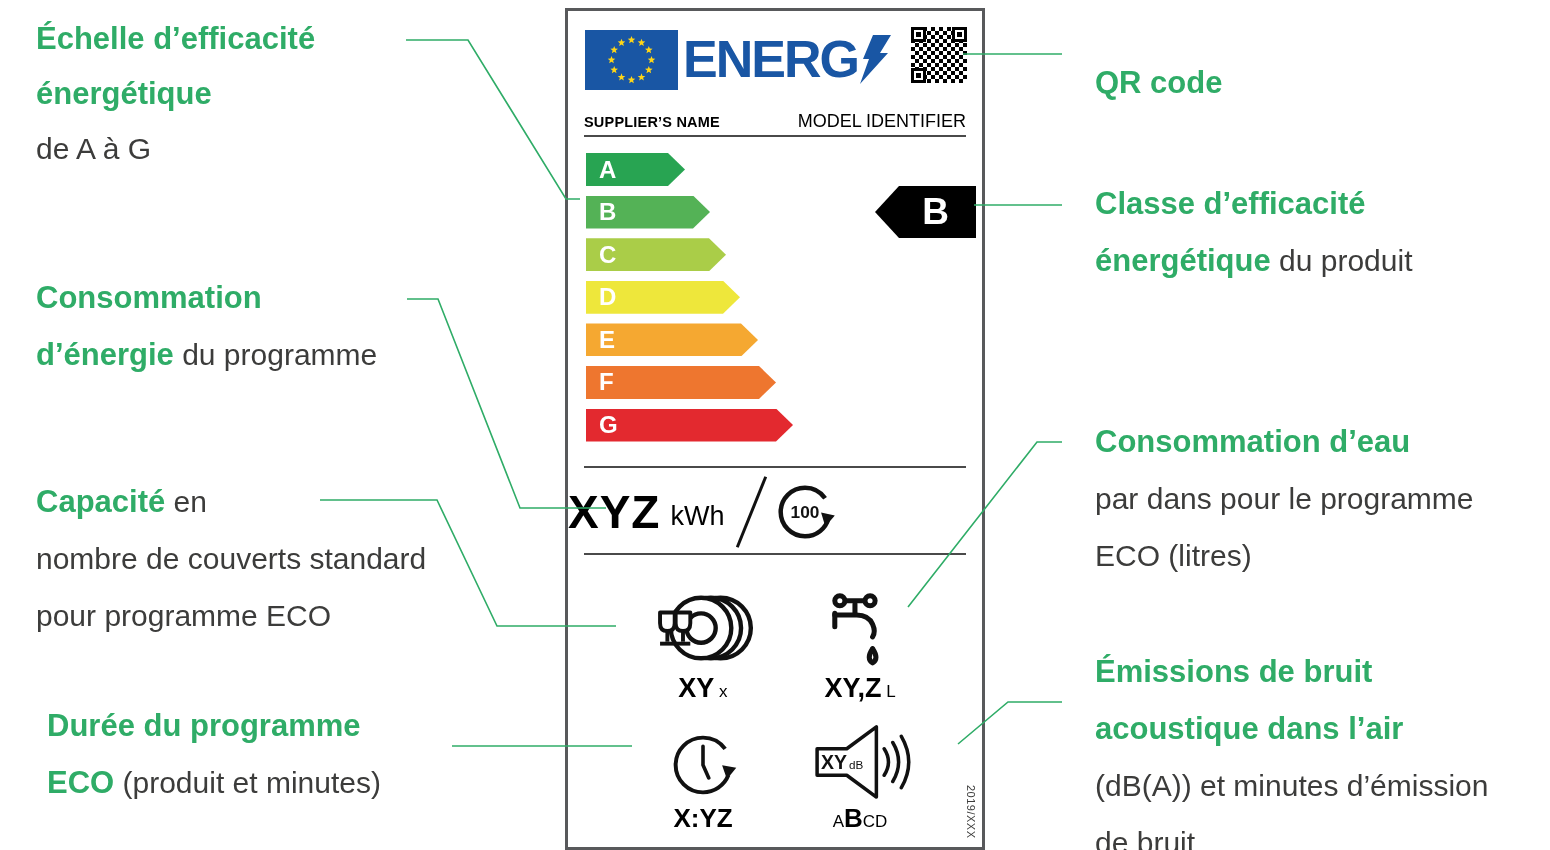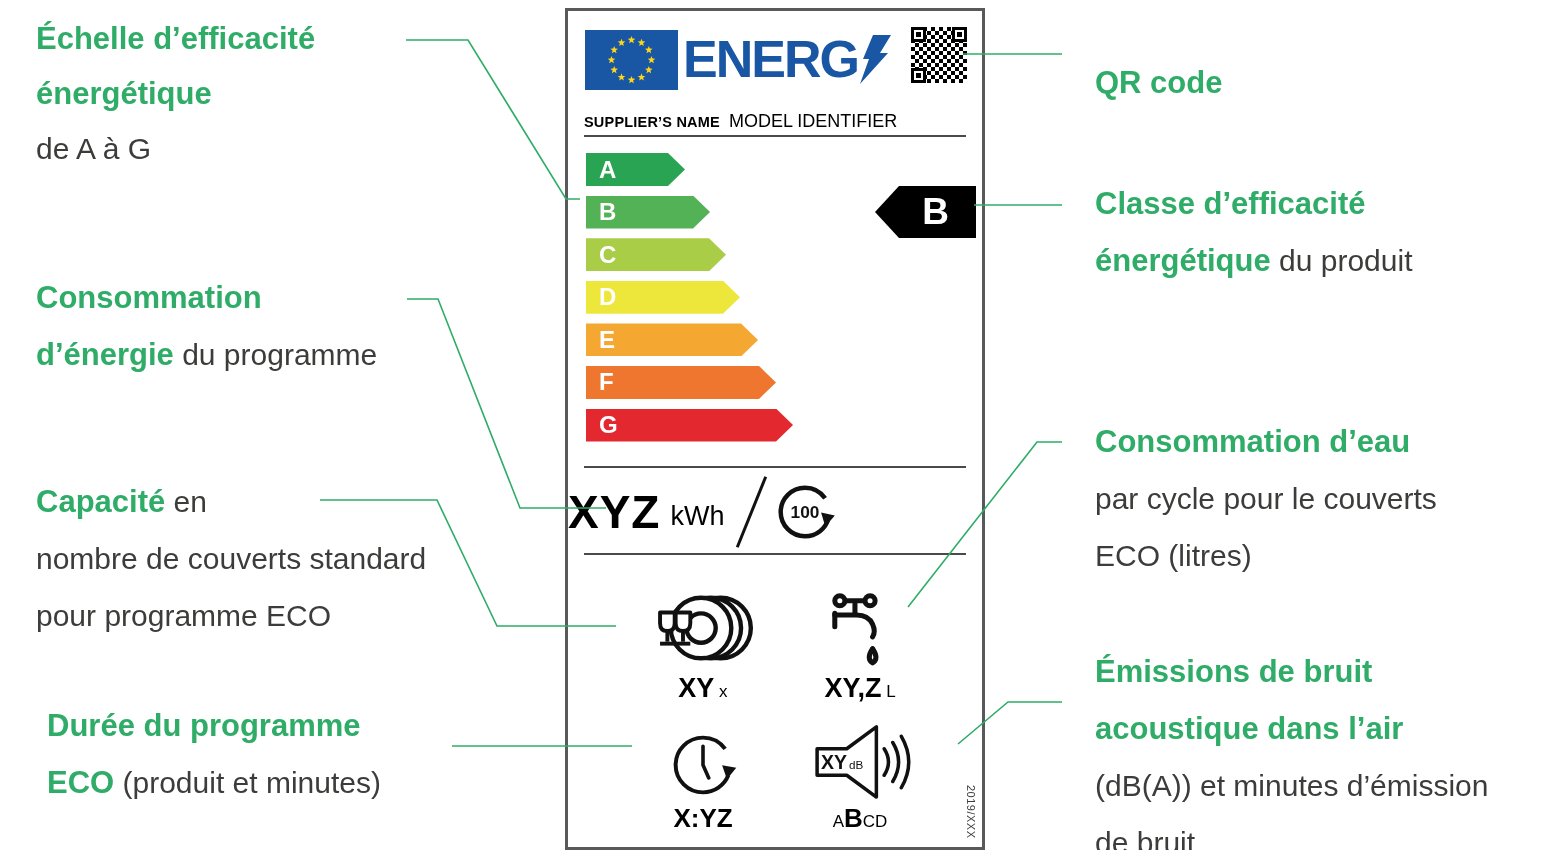--- a/index.html
+++ b/index.html
@@ -23,22 +23,22 @@
   .flag{position:absolute;left:17px;top:19px;}
   .energ{position:absolute;left:115px;top:18px;display:flex;align-items:center;}
   .energ .word{color:var(--blue);font-weight:bold;font-size:52px;letter-spacing:-2px;}
   .qr{position:absolute;left:343px;top:16px;width:56px;height:56px;
       background:conic-gradient(#000 25%, #fff 0 50%, #000 0 75%, #fff 0);
       background-size:8px 8px;}
   .qr .f{position:absolute;width:15px;height:15px;border:3px solid #000;background:#fff;box-sizing:border-box;}
   .qr .f::after{content:"";position:absolute;inset:2px;background:#000;}
   .qr .f.tl{left:0;top:0;} .qr .f.tr{right:0;top:0;} .qr .f.bl{left:0;bottom:0;}
 
-  .supplier-row{position:absolute;left:16px;right:23px;top:100px;display:flex;
-                align-items:baseline;gap:9px;}
+  .supplier-row{position:absolute;left:16px;right:16px;top:100px;display:flex;
+                justify-content:space-between;align-items:baseline;gap:9px;}
   .supplier{font-weight:bold;font-size:14.5px;color:#000;letter-spacing:.2px;}
   .model{font-size:18px;color:#000;}
   .hr{position:absolute;left:16px;right:16px;height:2px;background:#4a4a4a;}
   .hr.h1{top:124px;} .hr.h2{top:455px;} .hr.h3{top:542px;}
 
   
   .scale{position:absolute;left:18px;top:142px;}
   .arrow{height:33px;margin-bottom:9.6px;display:flex;align-items:center;
          clip-path:polygon(0 0, calc(100% - 17px) 0, 100% 50%, calc(100% - 17px) 100%, 0 100%);}
   .arrow .arrow-letter{color:#fff;font-weight:bold;font-size:24px;padding-left:13px;}
@@ -97,21 +97,21 @@
   <div class="line"><span class="g">QR code</span><span class="p"></span></div>
 </div>
 
 <div class="ann" style="left:1095px;top:178px;">
   <div class="line"><span class="g">Classe d’efficacité</span><span class="p"></span></div>
   <div class="line"><span class="g">énergétique</span><span class="p"> du produit</span></div>
 </div>
 
 <div class="ann" style="left:1095px;top:416px;">
   <div class="line"><span class="g">Consommation d’eau</span><span class="p"></span></div>
-  <div class="line"><span class="g"></span><span class="p">par cycle pour le couverts</span></div>
+  <div class="line"><span class="g"></span><span class="p">par dans pour le programme</span></div>
   <div class="line"><span class="g"></span><span class="p">ECO (litres)</span></div>
 </div>
 
 <div class="ann" style="left:1095px;top:646px;">
   <div class="line"><span class="g">Émissions de bruit</span><span class="p"></span></div>
   <div class="line"><span class="g">acoustique dans l’air</span><span class="p"></span></div>
   <div class="line"><span class="g"></span><span class="p">(dB(A)) et minutes d’émission</span></div>
   <div class="line"><span class="g"></span><span class="p">de bruit</span></div>
 </div>
 

